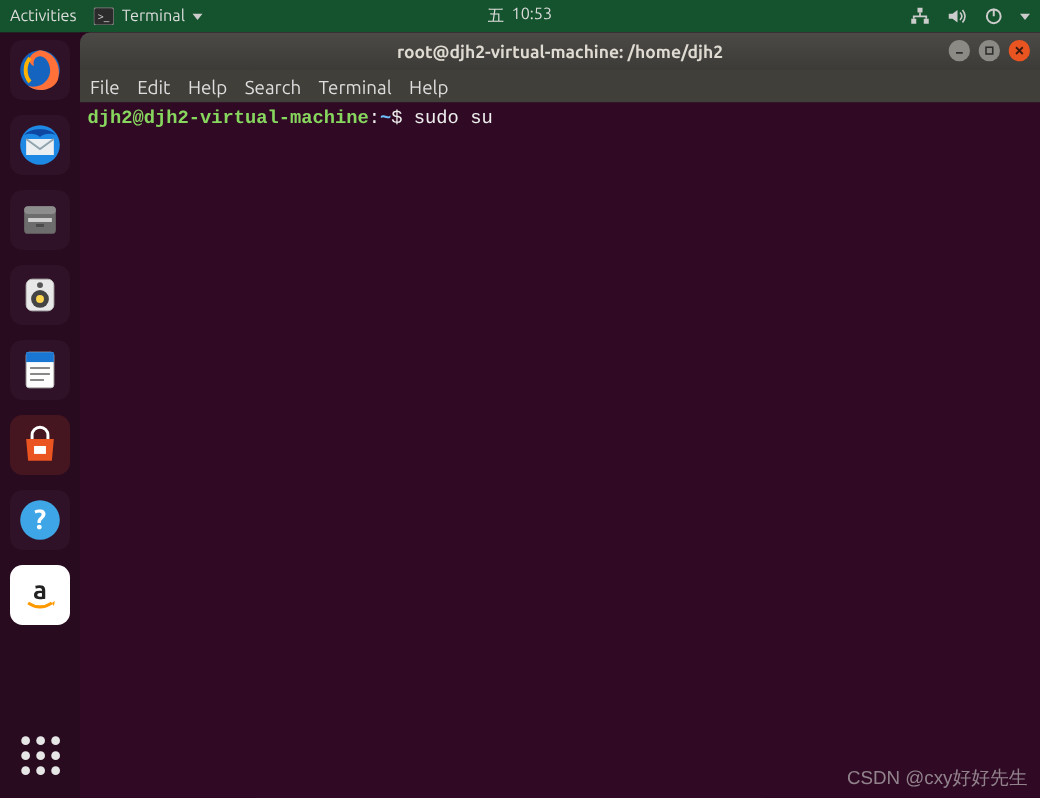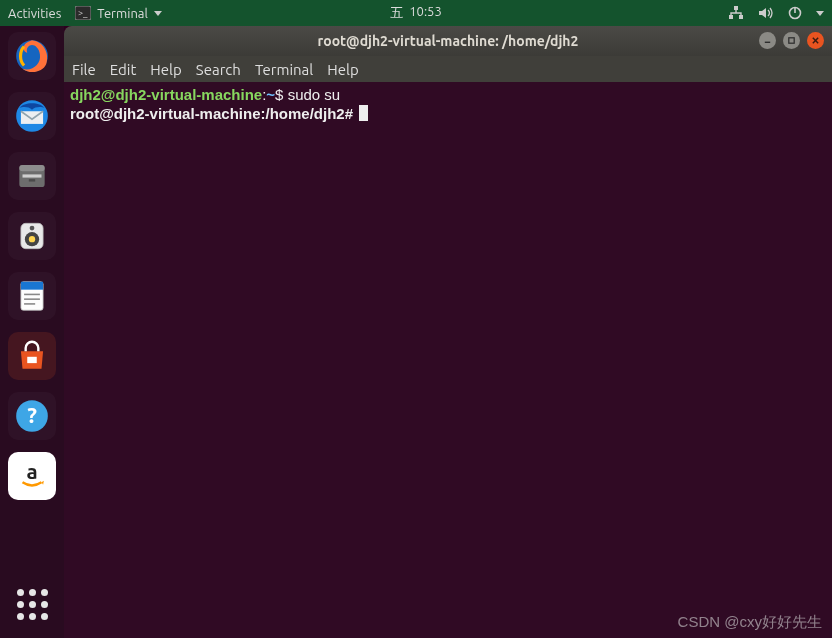--- a/index.html
+++ b/index.html
@@ -67,21 +67,21 @@
     .wclose { background:#e95420; }
     .wbtn svg { width:9px; height:9px; }
 
     .menubar {
       height: 26px; background:#403f3a; display:flex; align-items:center;
       padding: 0 8px; gap: 14px; color:#dedede; font-size:15px;
     }
     .menubar span { cursor:default; }
 
     .terminal {
-      background:#300a24; color:#eee; font-family: Liberation Sans, sans-serif;
+      background:#300a24; color:#eee; font-family: Liberation Mono, monospace;
       font-size: 15px; line-height: 1.25; padding: 4px 6px;
       height: 556px;
     }
     .prompt-user { color:#87d75f; font-weight:bold; }
     .prompt-path { color:#6ec1ff; font-weight:bold; }
     .root-prompt { color:#eeeeee; font-weight:bold; }
     .cursor { display:inline-block; width:9px; height:16px; background:#eeeeee; vertical-align:-2px; margin-left:2px; }
 
     .watermark {
       position:absolute; right: 10px; bottom: 6px;
@@ -233,19 +233,16 @@
     <span>Edit</span>
     <span>Help</span>
     <span>Search</span>
     <span>Terminal</span>
     <span>Help</span>
   </div>
   <div class="terminal">
     <div>
       <span class="prompt-user">djh2@djh2-virtual-machine</span><span>:</span><span class="prompt-path">~</span><span>$ </span><span>sudo su</span>
     </div>
-    <div>
-      <span class="root-prompt">root@djh2-virtual-machine:/home/djh2# </span><span class="cursor"></span>
-    </div>
   </div>
 </div>
 
 <div class="watermark">CSDN @cxy好好先生</div>
 
 </body></html>

